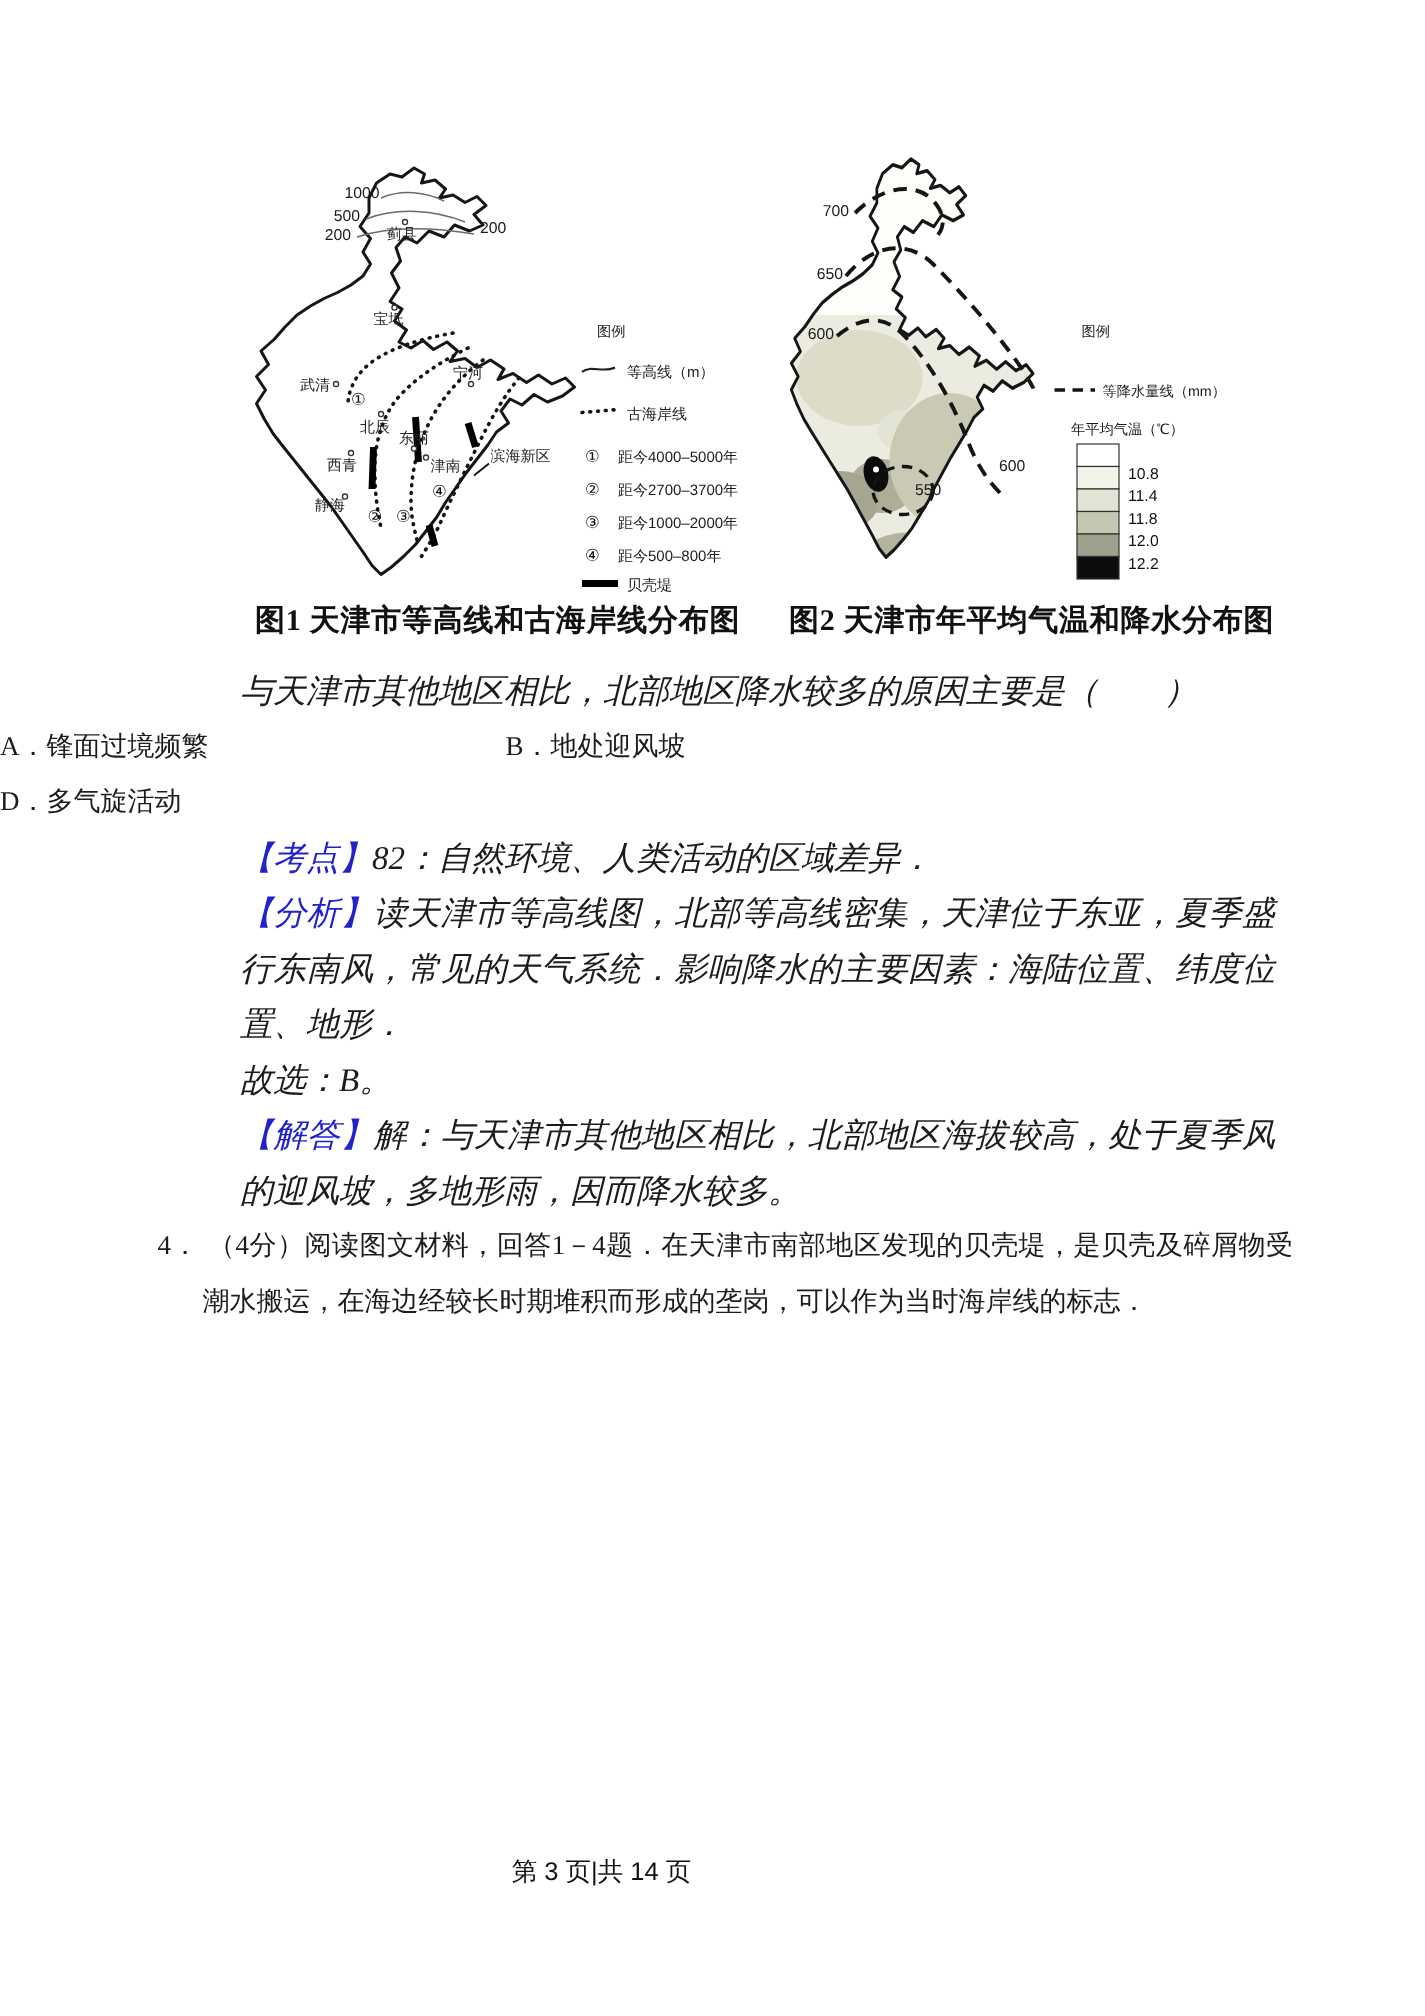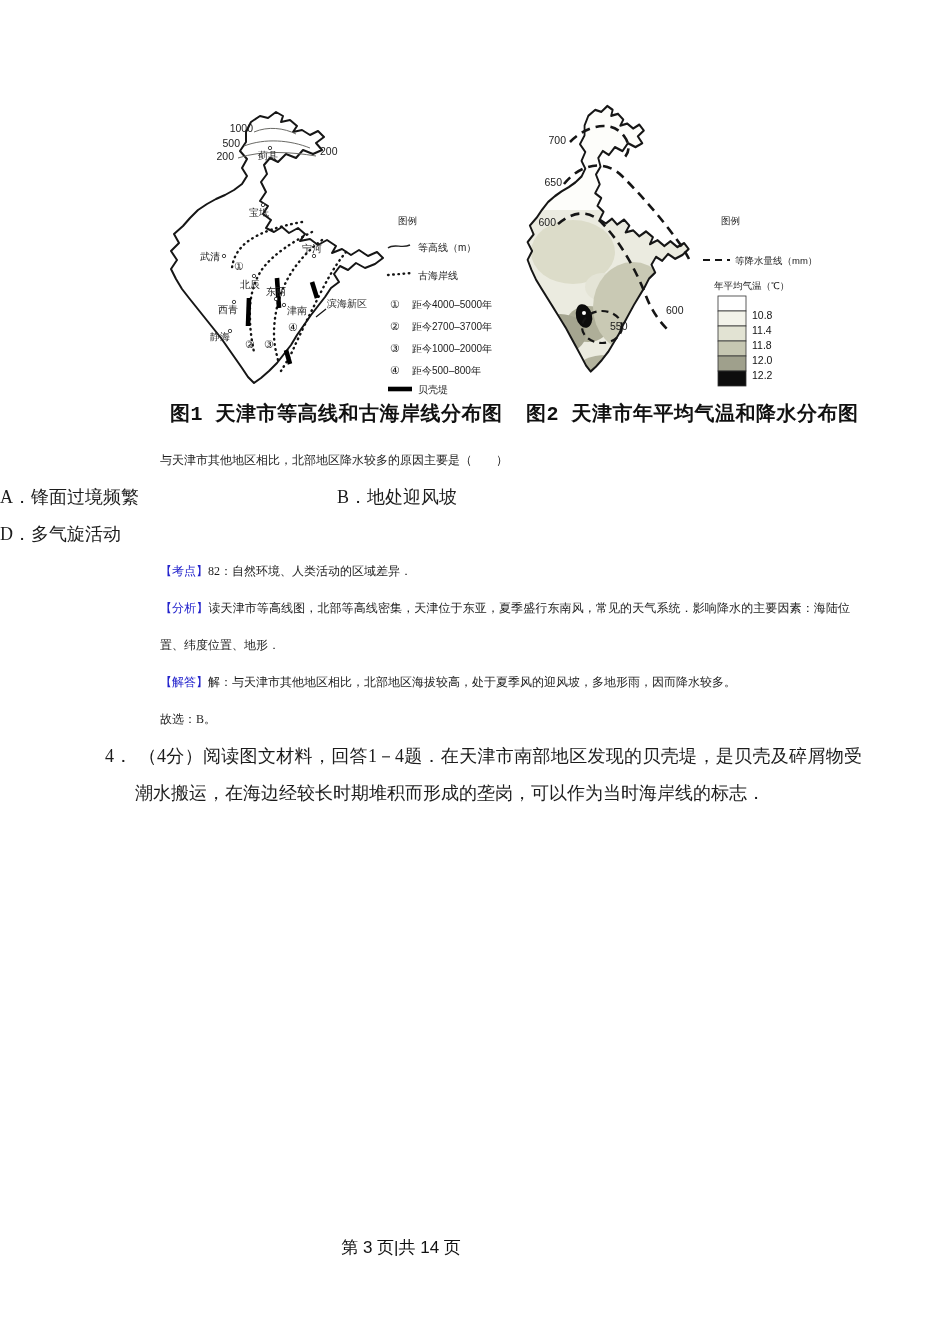--- a/index.html
+++ b/index.html
@@ -6,30 +6,30 @@
   html,body { margin:0; padding:0; }
   body {
     width:950px; height:1344px; background:#ffffff; position:relative;
     font-family:"Liberation Serif", serif; color:var(--ink);
   }
   
   .fig-svg { position:absolute; }
   #fig1-svg { left:150px; top:102px; }
   #fig2-svg { left:518px; top:102px; }
   .caption {
-    position:absolute; top:400px; font-family:Liberation Mono, monospace;
+    position:absolute; top:400px; font-family:Liberation Serif, serif;
     font-weight:bold; font-size:20px; color:#111; letter-spacing:0.5px; white-space:nowrap;
   }
   #caption1 { left:170px; }
   #caption2 { left:526px; }
   
   .content { position:absolute; top:442px; left:0; width:950px; }
   .line {
-    margin:0 0 0 160px; width:690px; font-size:12px; line-height:37px;
-    text-align:justify; color:var(--ink);
+    margin:0 0 0 160px; width:690px; font-size:22px; line-height:37px;
+    text-align:justify; color:var(--ink);font-style:italic;
   }
   .options { width:690px; }
   .opt-row { display:flex; font-size:18px; line-height:37px; }
   .opt-a { width:337px; }
   .tag { color:var(--tag-blue); }
   .q4 {
     margin:0 0 0 105px; width:727px; padding-left:30px; text-indent:-30px;
     font-size:18px; line-height:37px; text-align:justify;
   }
   .q4 .qnum { margin-right:6px; }
@@ -213,22 +213,22 @@
     <div class="opt-row">
       <span><span>D．</span><span>多气旋活动</span></span>
     </div>
   </div>
 
   <p class="line"><span class="tag">【考点】</span><span>82：自然环境、人类活动的区域差异．</span></p>
 
 
   <p class="line"><span class="tag">【分析】</span><span>读天津市等高线图，北部等高线密集，天津位于东亚，夏季盛行东南风，常见的天气系统．影响降水的主要因素：海陆位置、纬度位置、地形．</span></p>
 
+  <p class="line"><span>故选：B。</span></p>
+
   <p class="line"><span class="tag">【解答】</span><span>解：与天津市其他地区相比，北部地区海拔较高，处于夏季风的迎风坡，多地形雨，因而降水较多。</span></p>
 
-  <p class="line"><span>故选：B。</span></p>
-
 
   <p class="q4"><span class="qnum">4．</span><span>（4分）阅读图文材料，回答1－4题．在天津市南部地区发现的贝壳堤，是贝壳及碎屑物受潮水搬运，在海边经较长时期堆积而形成的垄岗，可以作为当时海岸线的标志．</span></p>
 
 </div>
 
 <div class="footer">第 3 页|共 14 页</div>
 
 </body></html>

